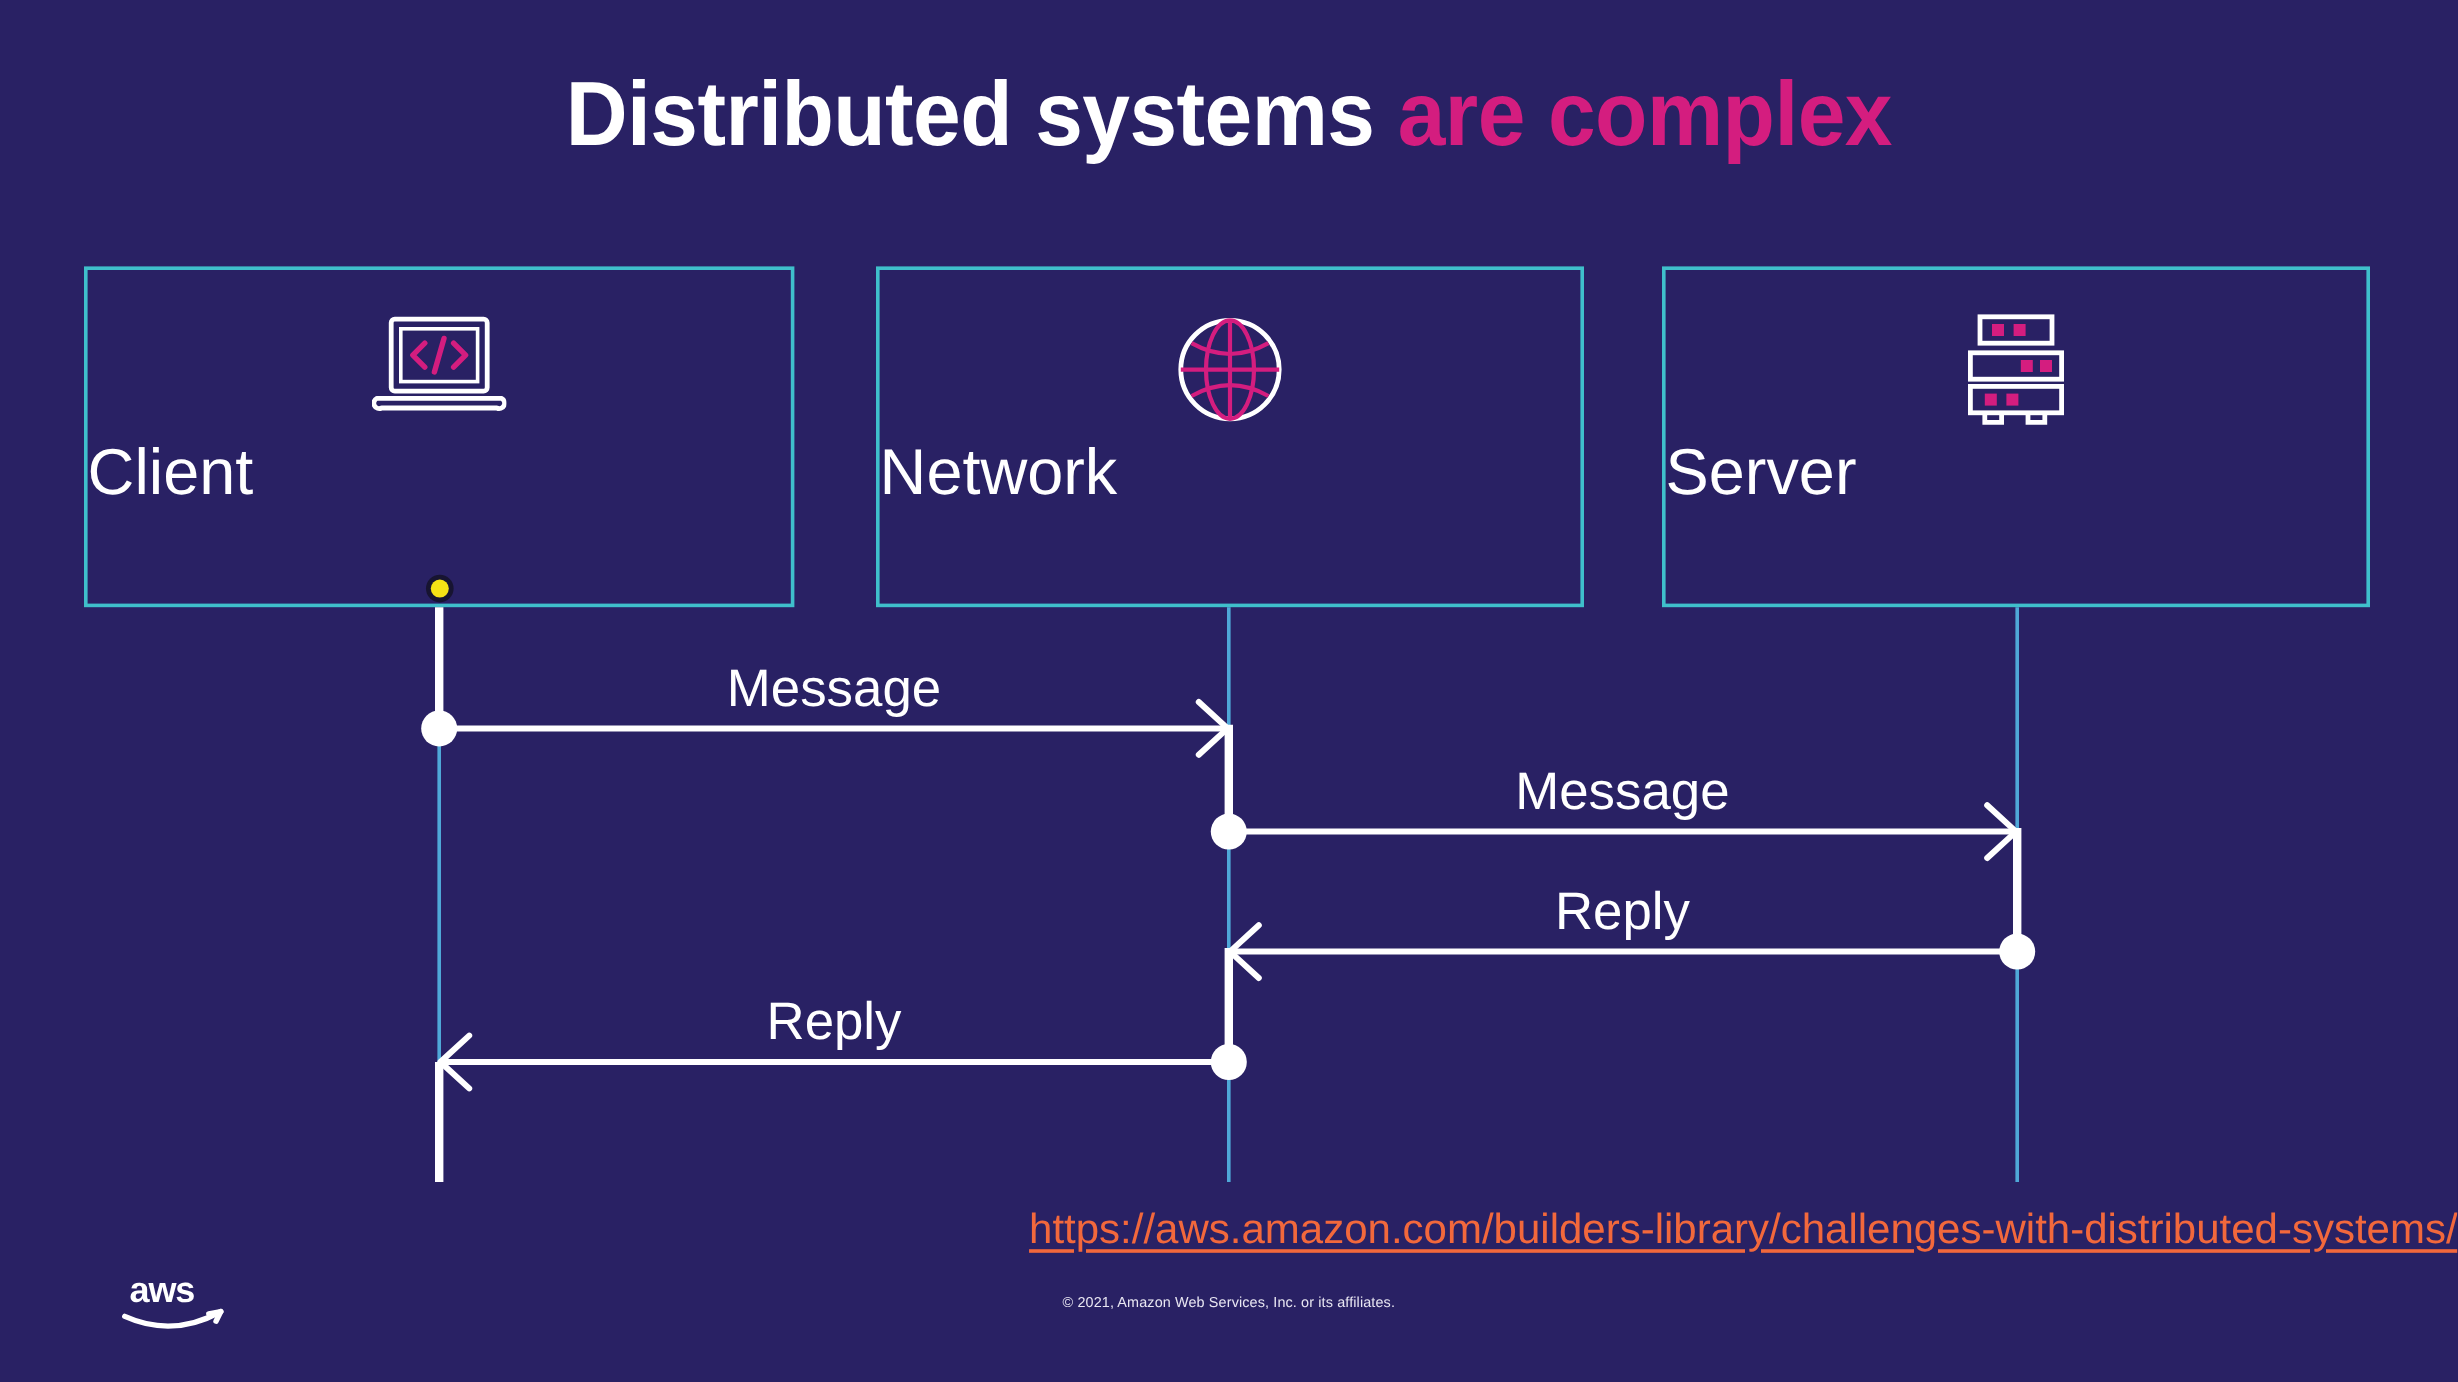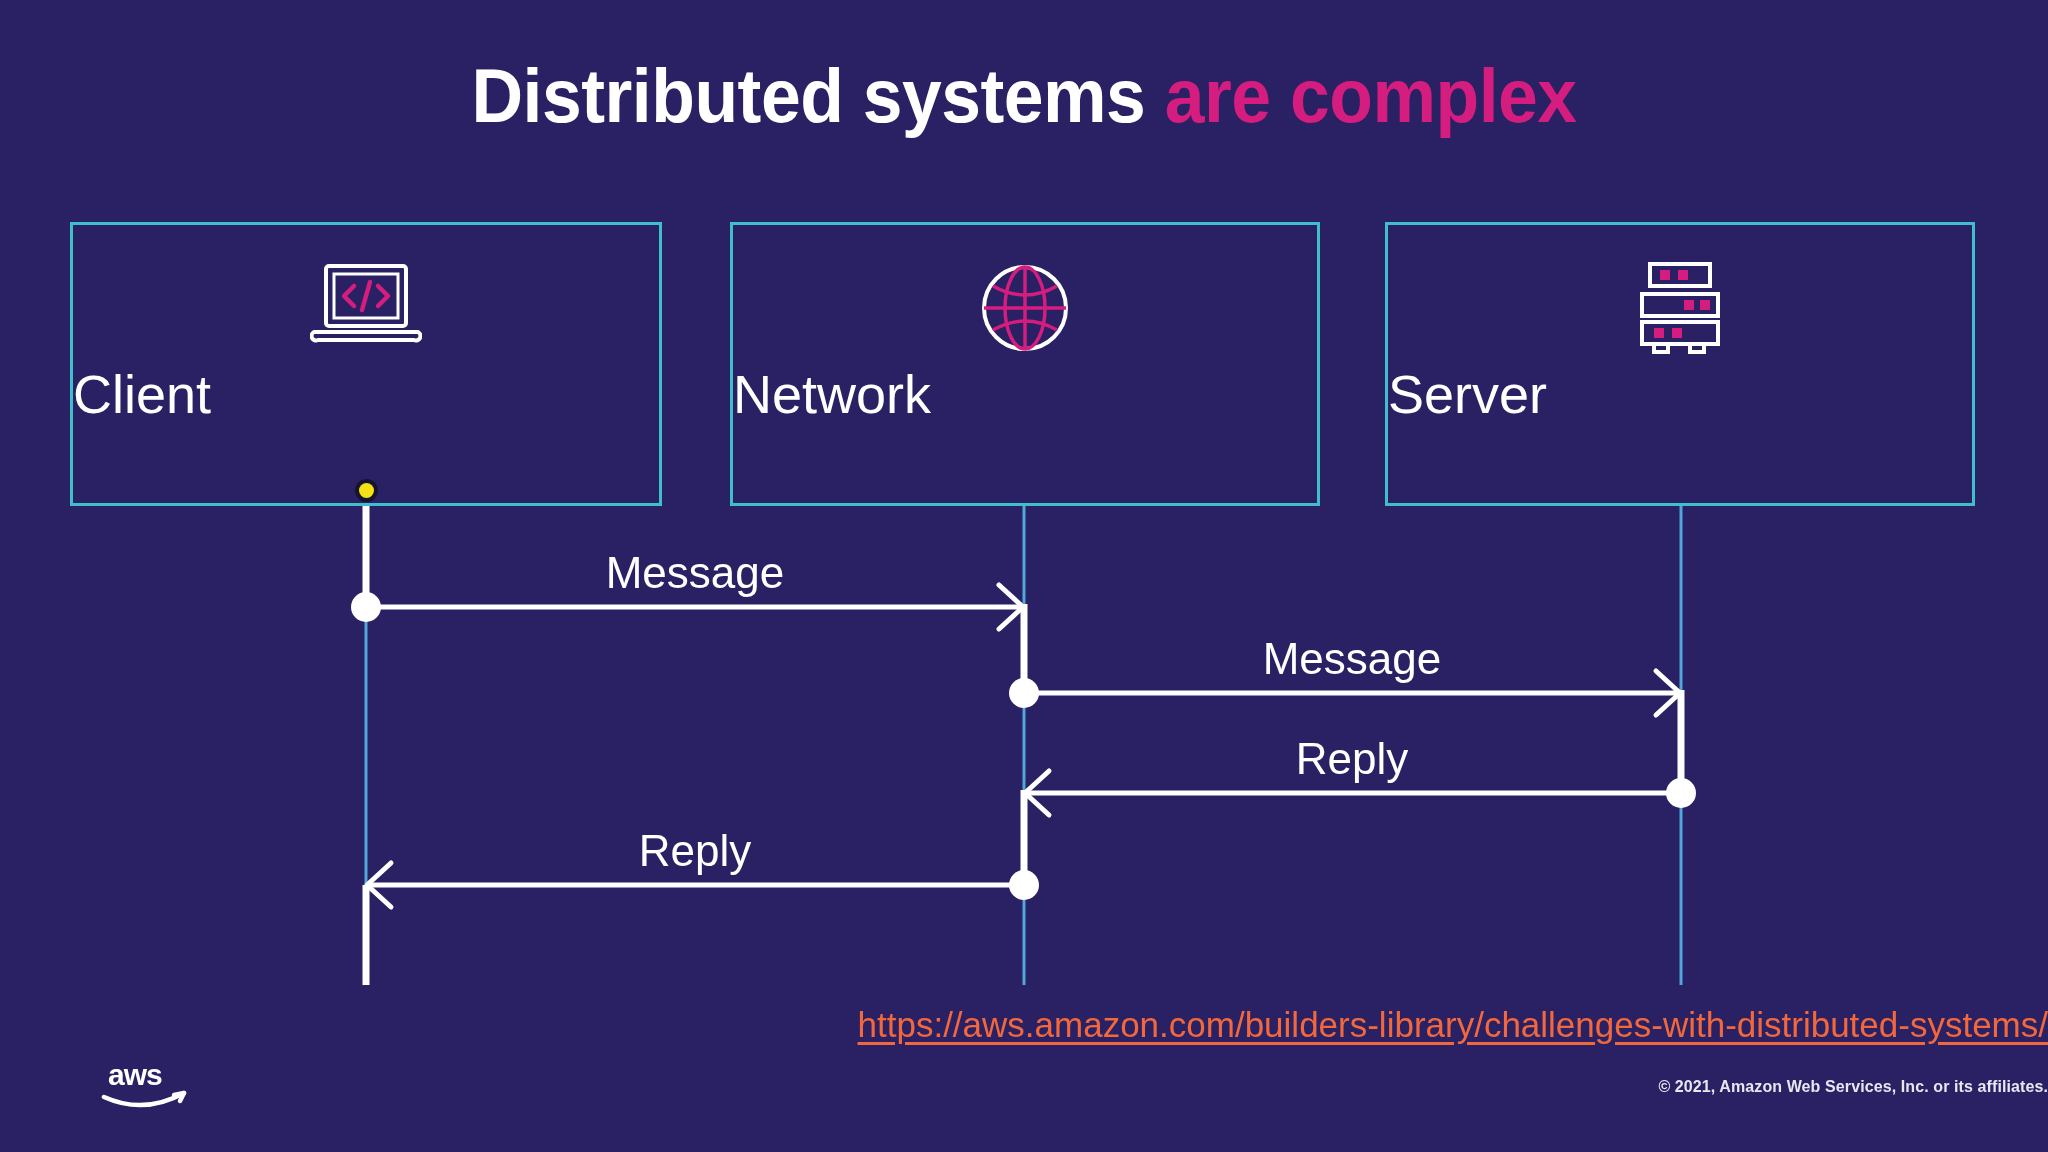--- a/index.html
+++ b/index.html
@@ -104,25 +104,24 @@
     font-size: 35px;
     text-decoration: underline;
     text-underline-offset: 5px;
     white-space: nowrap;
   }
   #copyright {
     position: absolute;
     left: 0;
     top: 1078px;
     width: 2048px;
-    text-align: right;
+    text-align: center;
     color: #E8E6F2;
-    font-size: 16px;
+    font-size: 12px;
     letter-spacing: 0.1px;
-    font-weight: bold;
   }
   #aws-logo {
     position: absolute;
     left: 98px;
     top: 1055px;
     width: 92px;
     height: 56px;
     text-decoration: underline;
   }
 </style>

